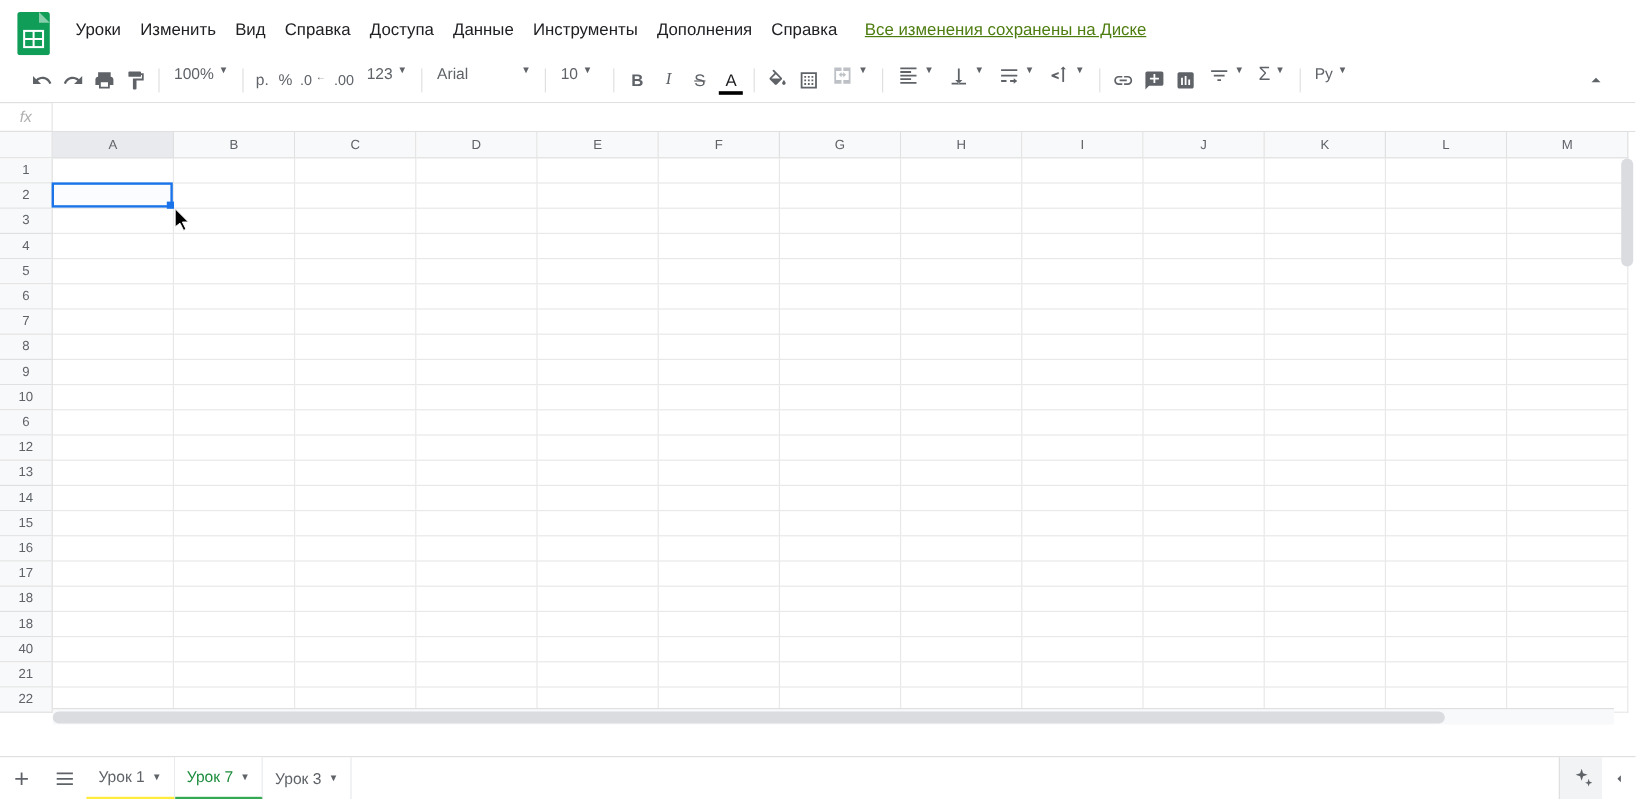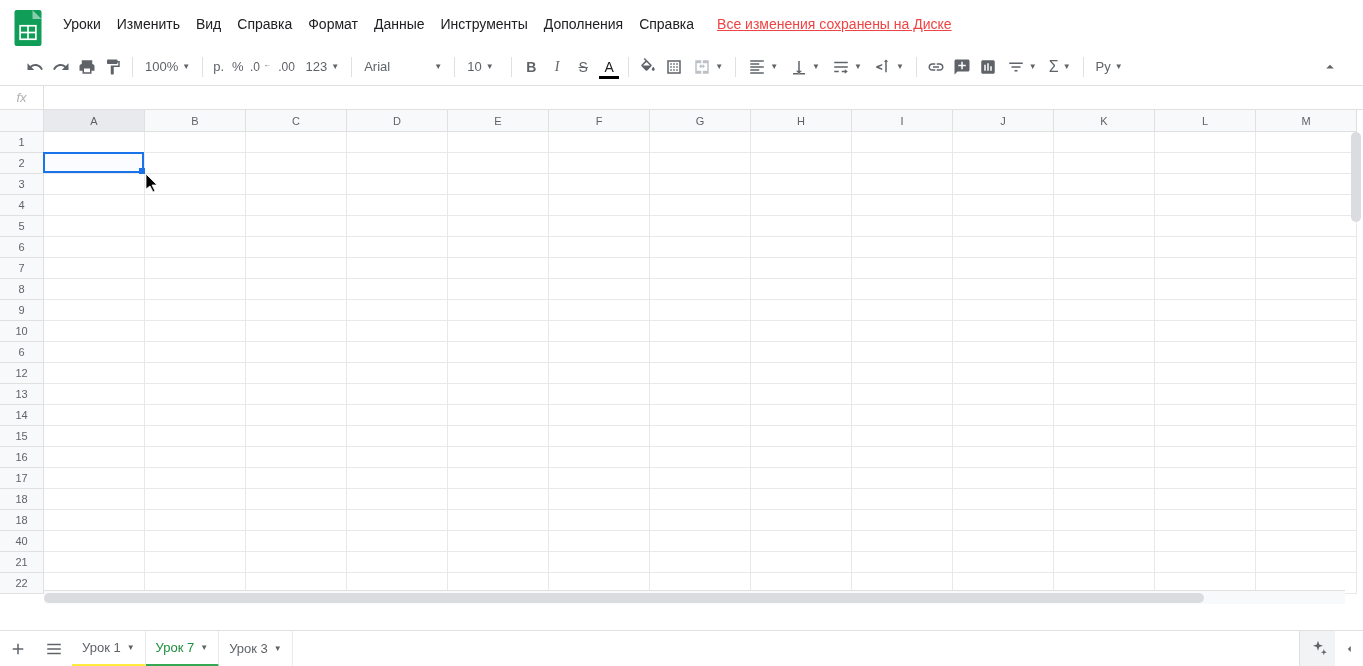--- a/index.html
+++ b/index.html
@@ -6,29 +6,29 @@
   html, body { width: 1363px; height: 666px; font-family: Arial, sans-serif; overflow: hidden; background: #fff; color: #222; font-size: 13px; }
   .header { display: flex; align-items: flex-start; padding: 8px 8px 0 8px; }
   .logo { width: 40px; height: 40px; display: flex; align-items: center; justify-content: center; margin-right: 8px; }
   .logo svg { width: 28px; height: 36px; }
   .title-area { flex: 1; }
   .title-row { display: flex; align-items: center; gap: 10px; height: 24px; }
   .doc-title { font-size: 18px; color: #5f6368; letter-spacing: 0; }
   .star-icon, .folder-icon { width: 18px; height: 18px; fill: #5f6368; opacity: .6; }
   .menubar { display: flex; align-items: center; gap: 2px; margin-top: 4px; }
   .menu-item { padding: 4px 7px; font-size: 14px; color: #202124; cursor: pointer; border-radius: 3px; }
-  .save-status { margin-left: 14px; font-size: 14px; color: #ef4444; text-decoration: underline; cursor: pointer; }
+  .save-status { margin-left: 14px; font-size: 14px; color: #4d7c0f; text-decoration: underline; cursor: pointer; }
   .header-right { display: flex; align-items: center; gap: 16px; padding-right: 12px; margin-top: 8px; }
   .comment-icon-btn { width: 36px; height: 36px; display:flex;align-items:center;justify-content:center;border-radius:50%;cursor:pointer; }
   .share-btn { background: #1a8d5f; color: #fff; border: none; border-radius: 4px; padding: 0 18px; height: 36px; display: flex; align-items: center; gap: 8px; font-size: 14px; font-weight: 500; cursor: pointer; font-family: inherit; }
   .avatar { width: 32px; height: 32px; border-radius: 50%; background: #1a1a1a; color: #9aa; display: flex; align-items: center; justify-content: center; font-size: 10px; font-weight: bold; cursor:pointer; }
   .toolbar { display: flex; align-items: center; height: 38px; padding: 0 8px 0 22px; border-bottom: 1px solid #e0e0e0; }
   .tb-btn { width: 26px; height: 26px; display: flex; align-items: center; justify-content: center; cursor: pointer; border-radius: 2px; color:#5f6368; }
   .tb-sep { width: 1px; height: 20px; background: #e0e0e0; margin: 0 6px; }
-  .tb-drop { display: flex; align-items: center; gap: 4px; padding: 0 6px; height: 26px; cursor: pointer; color: #5f6368; font-size: 13px; }
+  .tb-drop { display: flex; gap: 4px; padding: 0 6px; height: 26px; cursor: pointer; color: #5f6368; font-size: 13px; }
   .tb-drop .arrow { font-size: 8px; color:#5f6368; }
   .tb-text { font-size: 13px; color: #5f6368; padding: 0 4px; cursor:pointer; }
   .font-select { width: 90px; }
   .size-select { width: 44px; text-align:center; }
   .toolbar-spacer { flex:1; }
   .collapse { margin-right: 12px; }
   .fx-bar { display: flex; align-items: center; height: 24px; border-bottom: 1px solid #e0e0e0; }
   .fx-label { width: 44px; text-align: center; font-style: italic; color: #b0b0b0; font-size: 13px; border-right: 1px solid #e0e0e0; height:100%; display:flex;align-items:center;justify-content:center; }
   .fx-input { flex:1; height:100%; border:none; outline:none; padding: 0 6px; font-size:13px; }
   .grid-wrap { position: relative; height: 494px; overflow: hidden; }
@@ -74,21 +74,21 @@
         <line x1="5" y1="20" x2="19" y2="20" stroke="#fff" stroke-width="1.5"></line>
         <line x1="12" y1="14" x2="12" y2="26" stroke="#fff" stroke-width="1.5"></line>
       </svg>
   </div>
   <div class="title-area">
     <div class="menubar" id="menubar">
         <span class="menu-item">Уроки</span>
         <span class="menu-item">Изменить</span>
         <span class="menu-item">Вид</span>
         <span class="menu-item">Справка</span>
-        <span class="menu-item">Формат</span>
+        <span class="menu-item">Доступа</span>
         <span class="menu-item">Данные</span>
         <span class="menu-item">Инструменты</span>
         <span class="menu-item">Дополнения</span>
         <span class="menu-item">Справка</span>
         <span class="save-status">Все изменения сохранены на Диске</span>
       </div>
   </div>
 </div>
 
 <div class="toolbar">

